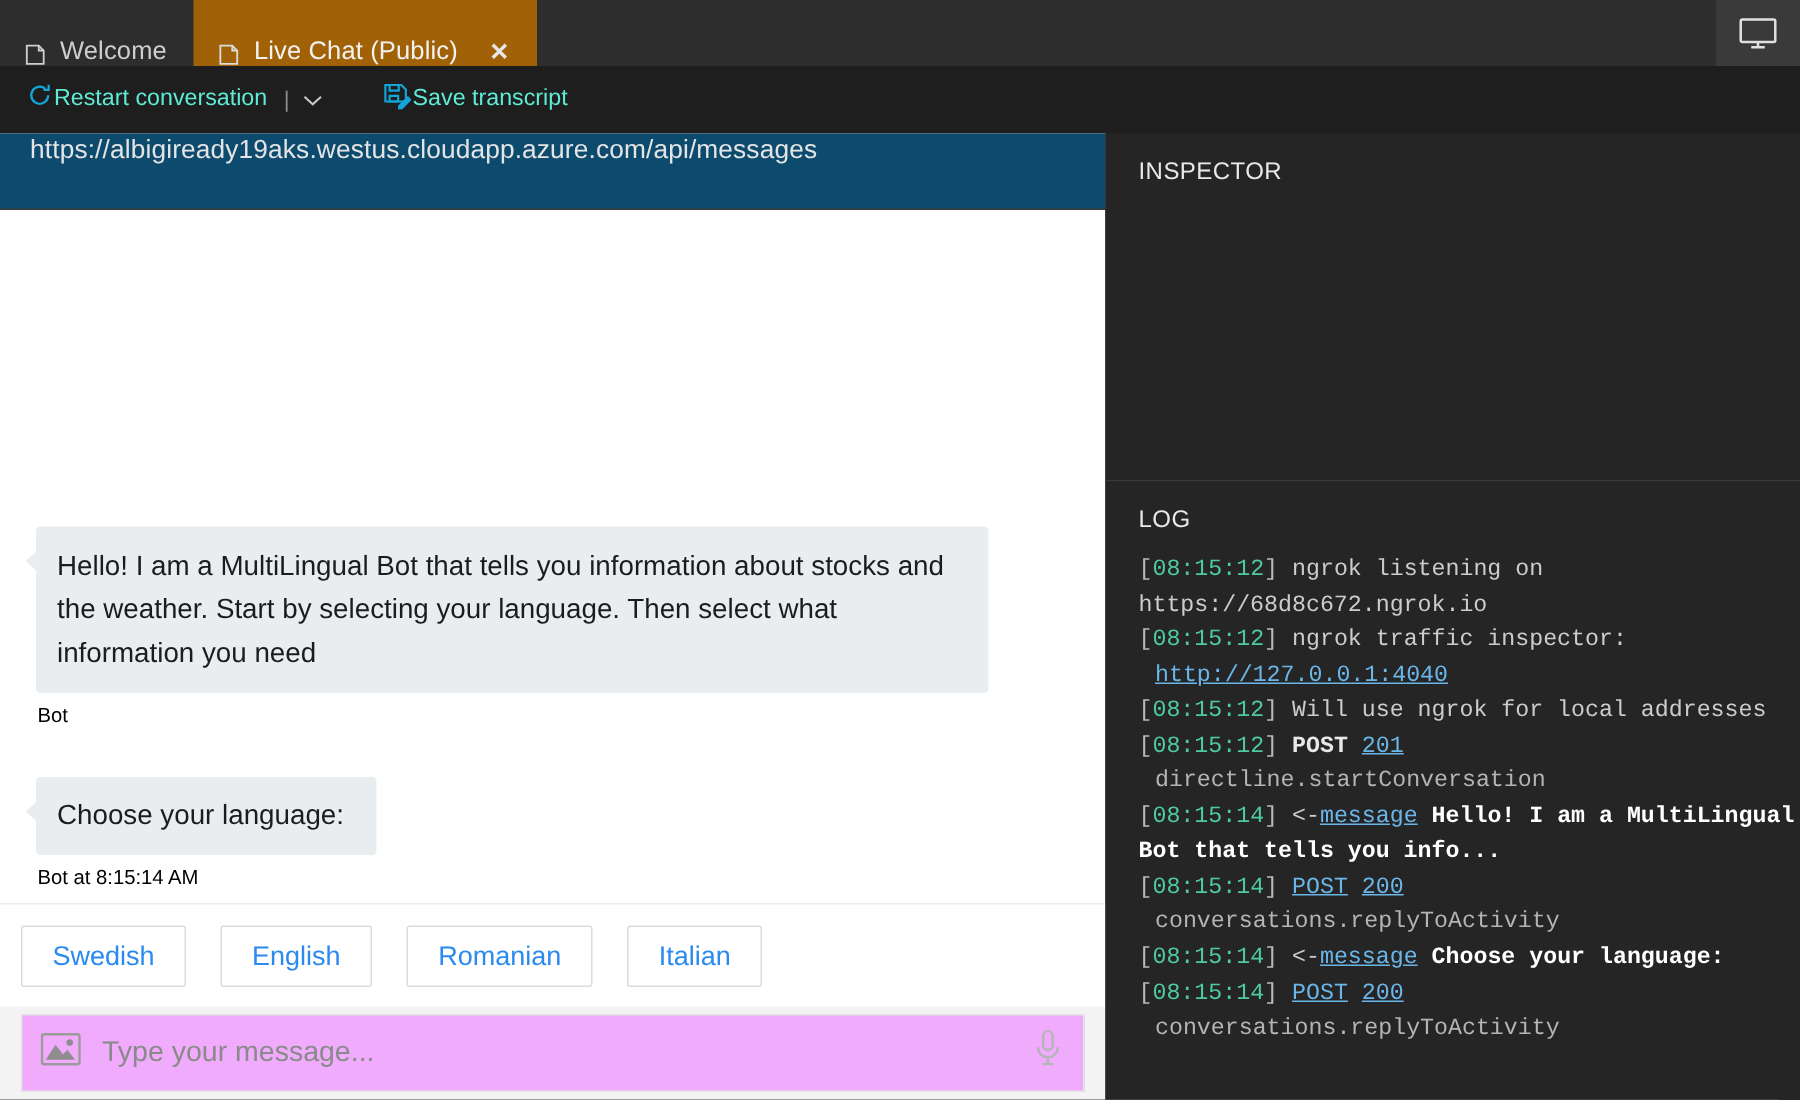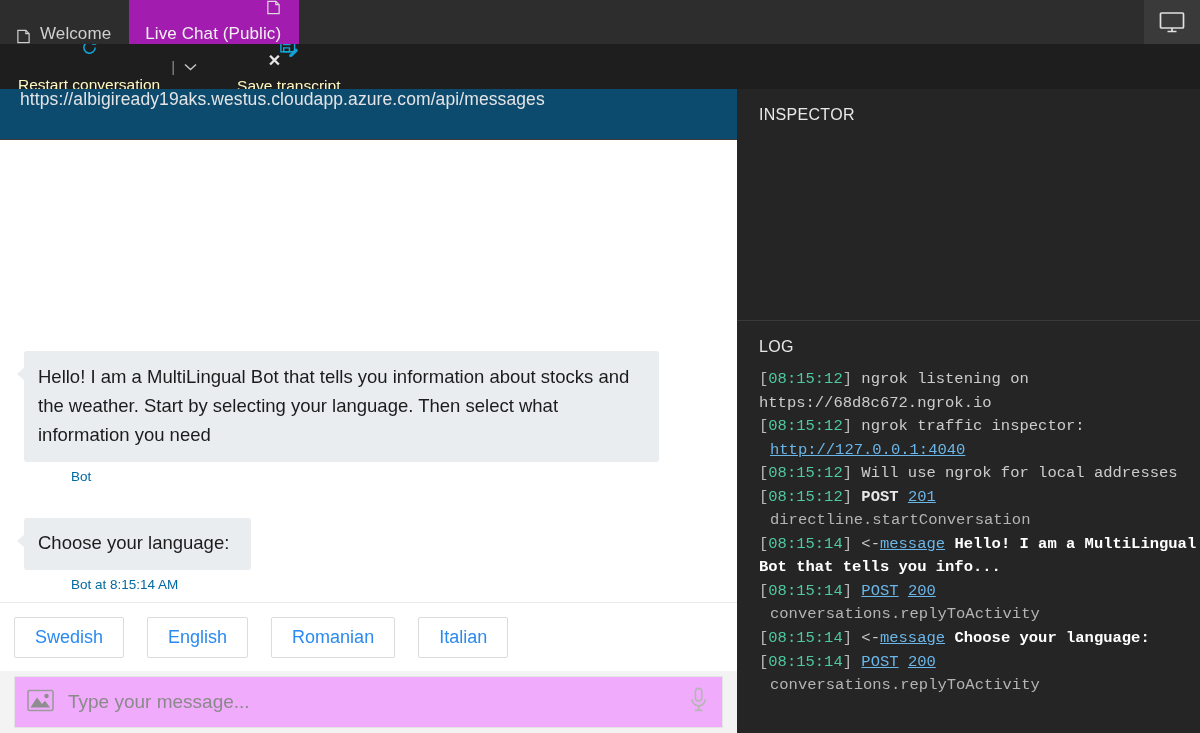--- a/index.html
+++ b/index.html
@@ -19,45 +19,44 @@
     display: flex; align-items: stretch; flex: 0 0 44px;
     position: relative;
   }
   .tab {
     display: flex; align-items: flex-end; gap: 9px;
     padding: 0 18px 0 16px;
     color: #cfcfcf; font-size: 17px; letter-spacing: .1px;
     cursor: default; position: relative;
     background: #2d2d2d;
   }
-  .tab.active { background: #a21caf; color: #f2f2f2; flex-direction: column; }
+  .tab.active { background: #a16207; color: #f2f2f2; }
   .tab .tab-label { white-space: nowrap; }
   .tab-close {
     margin-left: 12px; font-size: 16px; font-weight: bold;
     color: #e6e6e6; line-height: 1; cursor: pointer;
   }
   .pageicon { width: 15px; height: 15px; display: block; }
   .tabbar-spacer { flex: 1; background: #2d2d2d; }
   .display-btn {
     width: 56px; background: #3a3a3a;
     display: flex; align-items: center; justify-content: center;
     cursor: pointer;
   }
 
   
   .toolbar {
     height: 45px; flex: 0 0 45px; background: #1e1e1e;
     display: flex; align-items: center; padding-left: 14px; gap: 0;
     border-bottom: 1px solid #1e1e1e;
   }
   .tb-item {
-    display: flex; align-items: center; gap: 16px;
-    color: #fef9c3; font-size: 15.5px; cursor: pointer;
+    display: flex; align-items: center; gap: 1px;
+    color: #5eead4; font-size: 15.5px; cursor: pointer;
     padding: 4px 4px;
-    flex-direction: column;
   }
   .tb-sep { color: #8a8a8a; font-size: 15px; margin: 0 7px; }
   .chev {
     color: #c8c8c8; font-size: 13px; cursor: pointer;
     padding: 2px 8px 2px 2px; line-height: 1;
   }
   .tb-gap { width: 28px; }
 
   
   .body { flex: 1; display: flex; min-height: 0; }
@@ -82,21 +81,21 @@
     border-radius: 3px; padding: 12px 18px 13px 14px;
     font-size: 18.5px; line-height: 1.55; max-width: 635px;
   }
   .bubble::before {
     content: ""; position: absolute; left: -7px; top: 16px;
     width: 0; height: 0;
     border-top: 7px solid transparent;
     border-bottom: 7px solid transparent;
     border-right: 8px solid #e9edef;
   }
-  .meta { color: #0369a1; font-size: 13.5px; margin-top: 7px; padding-left: 1px; margin-left: 46px; }
+  .meta { color: #000000; font-size: 13.5px; margin-top: 7px; padding-left: 1px; }
 
   .suggested {
     border-top: 1px solid #ebebeb;
     padding: 14px 14px 13px 14px;
     display: flex; gap: 23px; background: #fff;
     flex: 0 0 auto;
   }
   .sugg-btn {
     background: #ffffff; border: 1px solid #dcdcdc; border-radius: 2px;
     color: #2a8af0; font-size: 18px; padding: 9px 20px;

